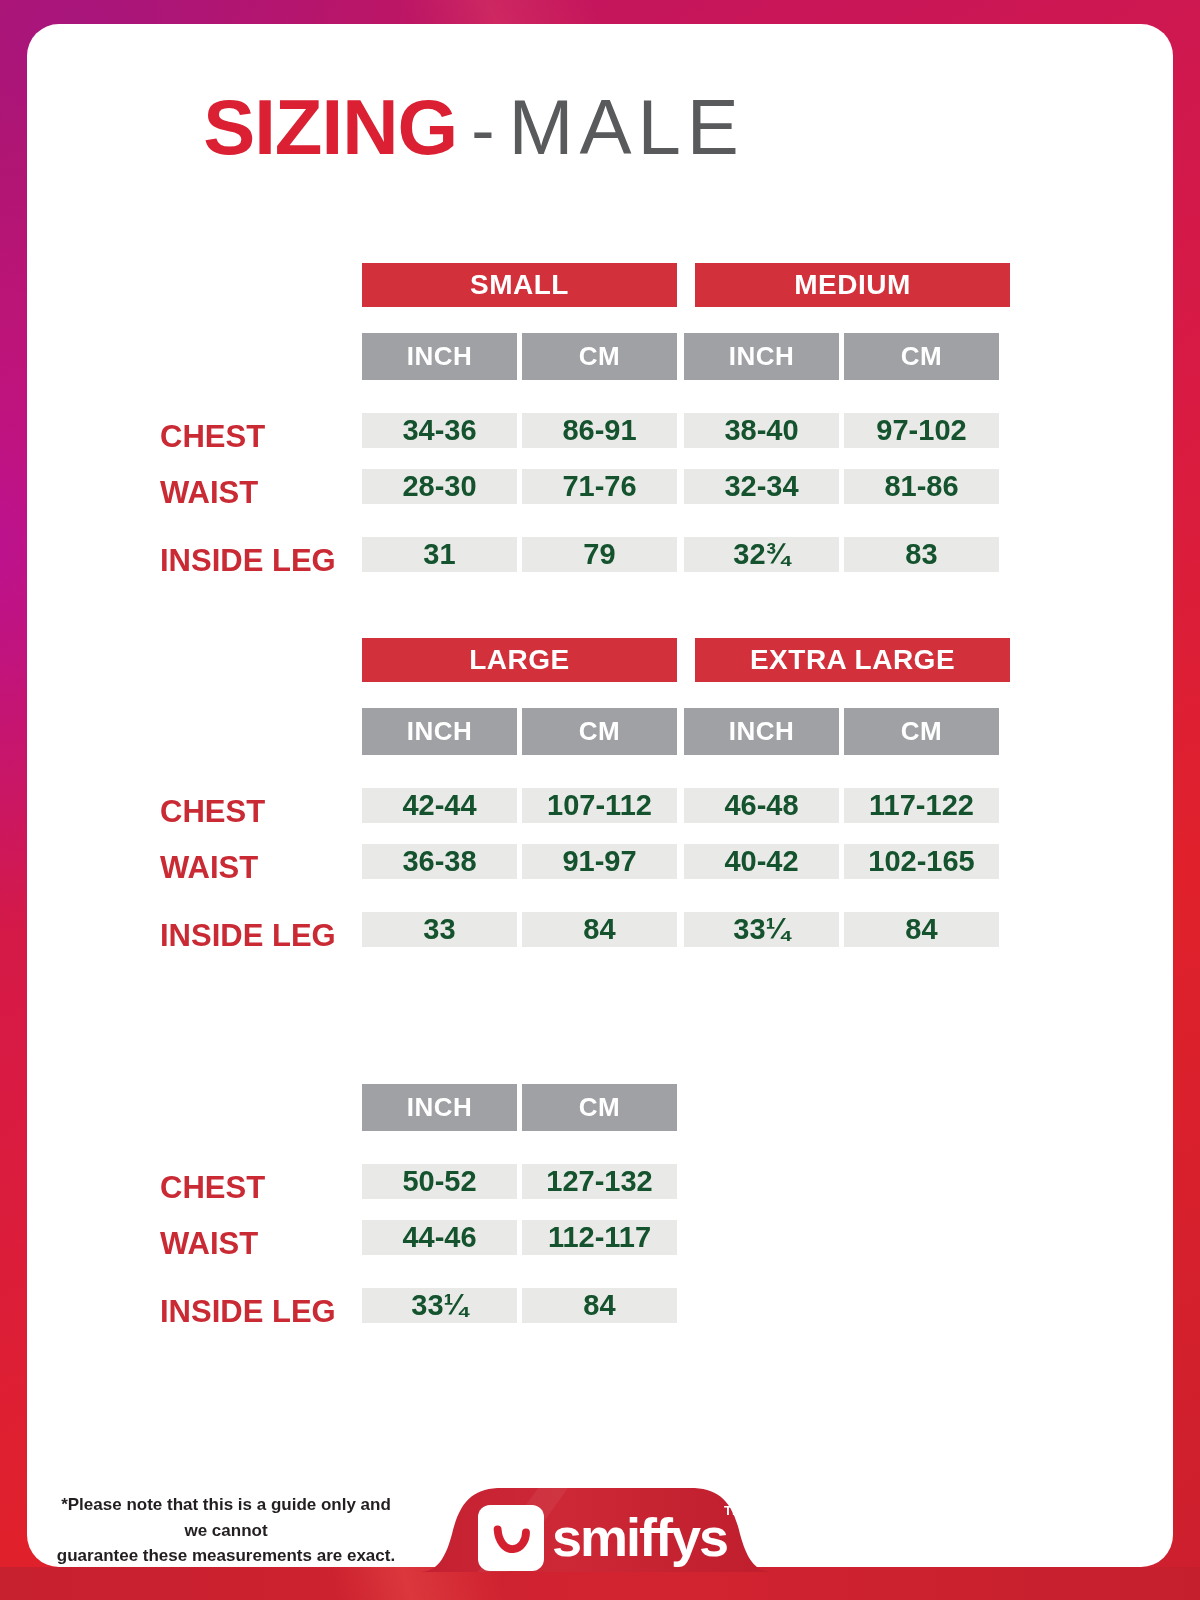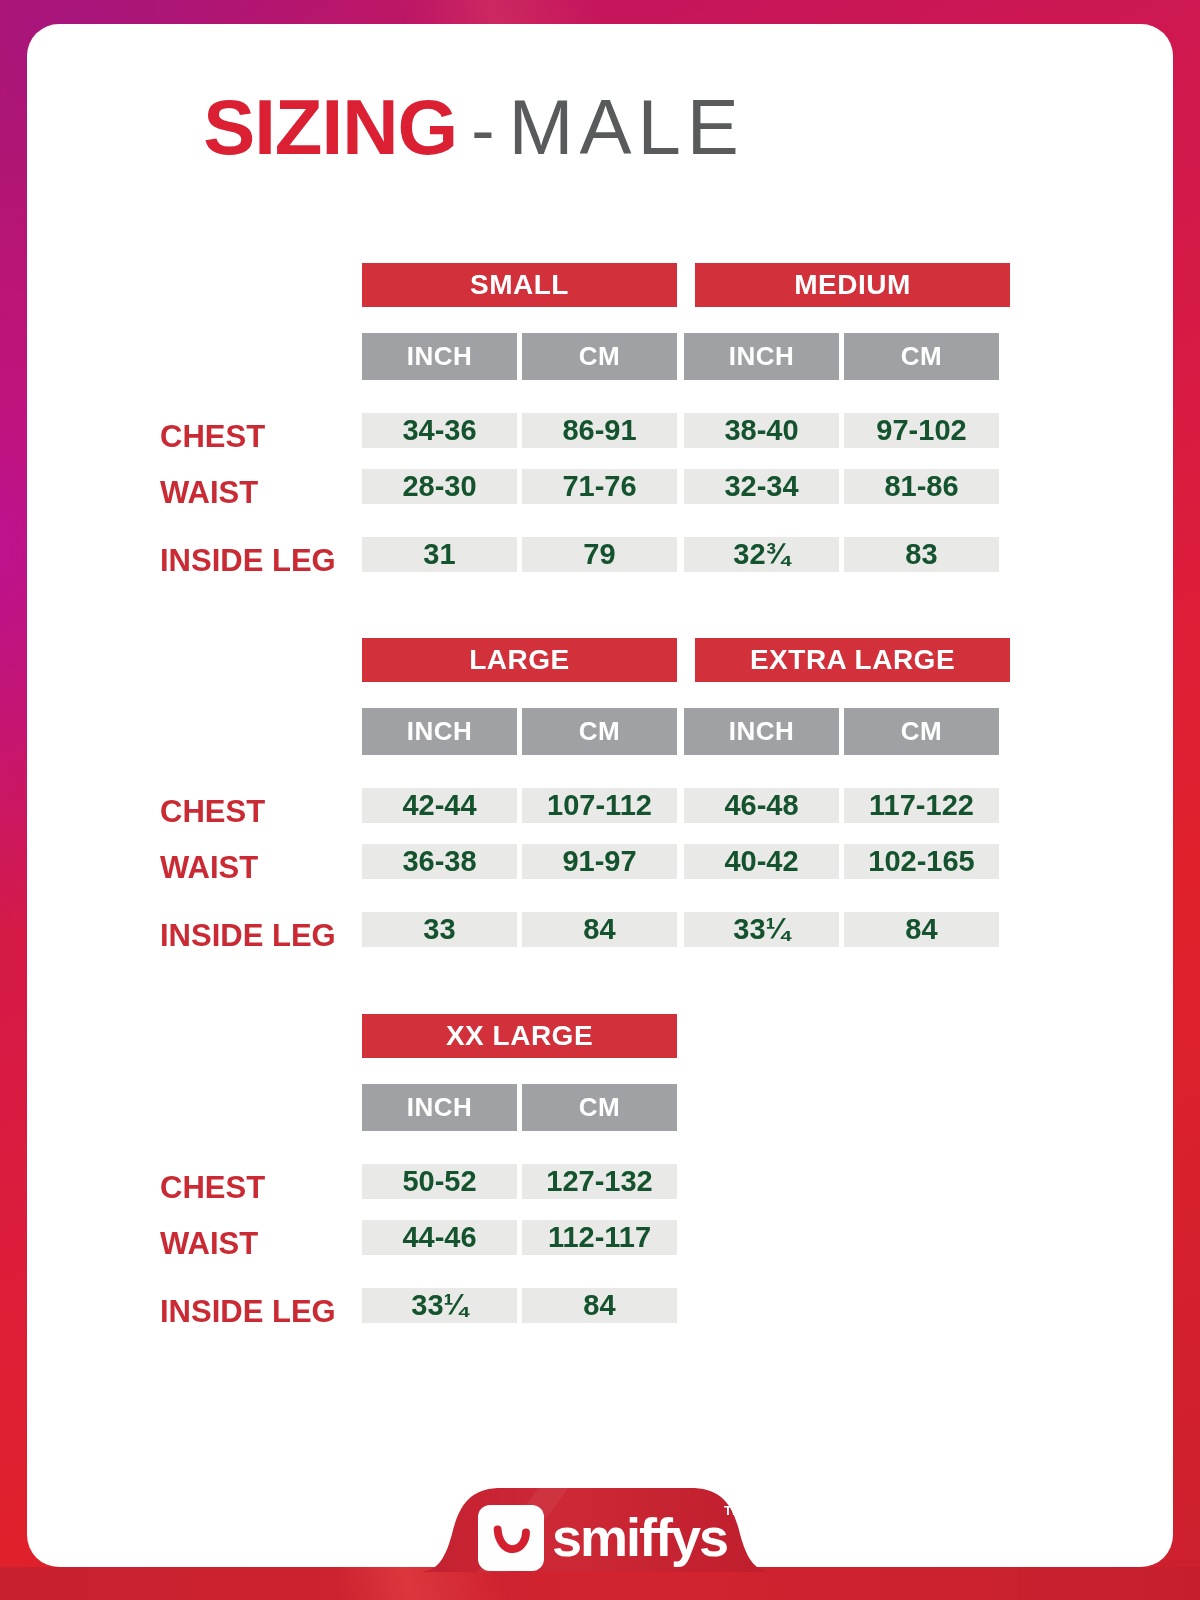--- a/index.html
+++ b/index.html
@@ -144,38 +144,41 @@
     <div class="abs cell r2 col4">102-165</div>
 
     <div class="rowlabel r3">INSIDE LEG</div>
     <div class="abs cell r3 col1">33</div>
     <div class="abs cell r3 col2">84</div>
     <div class="abs cell r3 col3">33¼</div>
     <div class="abs cell r3 col4">84</div>
   </div>
 
   <div class="section s3">
-    <div class="abs bar bar1">XX LARGE</div>
 
     <div class="abs unit col1">INCH</div>
     <div class="abs unit col2">CM</div>
 
     <div class="rowlabel r1">CHEST</div>
     <div class="abs cell r1 col1">50-52</div>
     <div class="abs cell r1 col2">127-132</div>
 
     <div class="rowlabel r2">WAIST</div>
     <div class="abs cell r2 col1">44-46</div>
     <div class="abs cell r2 col2">112-117</div>
 
     <div class="rowlabel r3">INSIDE LEG</div>
     <div class="abs cell r3 col1">33¼</div>
     <div class="abs cell r3 col2">84</div>
   </div>
 
+  <div class="disclaimer">
+    <span>*Please note that this is a guide only and we cannot</span><br>
+    <span>guarantee these measurements are exact.</span>
+  </div>
 
   <div class="bottom-band"></div>
 
   <svg class="brand-tab" viewBox="0 0 356 90" xmlns="http://www.w3.org/2000/svg" aria-hidden="true">
     <defs>
       <linearGradient id="tabgrad" x1="0" y1="0" x2="1" y2="0">
         <stop offset="0" stop-color="#c32031"></stop>
         <stop offset="0.4" stop-color="#cd2836"></stop>
         <stop offset="1" stop-color="#bf1e2d"></stop>
       </linearGradient>

